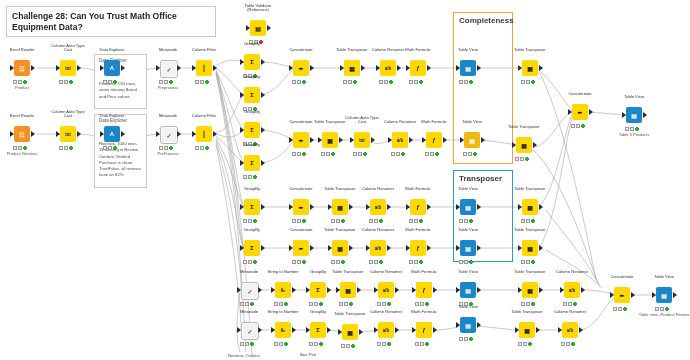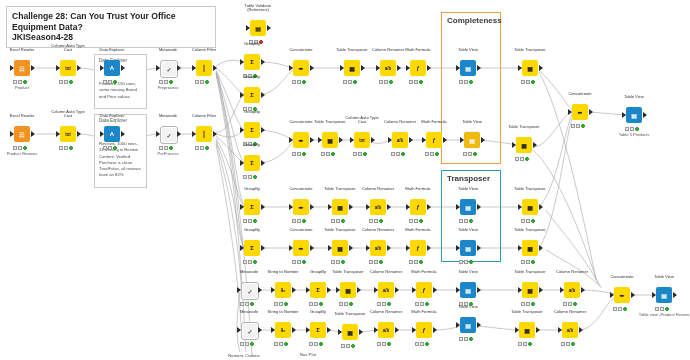--- a/index.html
+++ b/index.html
@@ -11,21 +11,21 @@
   .title-box{position:absolute;left:6px;top:6px;width:210px;
     border:1px solid #c9c9c9;background:#fff;padding:4px 5px;box-sizing:border-box;}
   .title-box .t1{font-size:8.6px;font-weight:bold;color:#1f1f1f;line-height:1.25;}
 
   
   .annot{position:absolute;border:1px solid #c9c9c9;background:#fff;box-sizing:border-box;}
   .annot .atitle{font-size:4.6px;color:#555;padding:3px 4px 0 4px;}
   .annot .abody{font-size:4.2px;color:#4a4a4a;line-height:1.5;padding:2px 4px;}
 
   
-  .groupbox{position:absolute;box-sizing:border-box;background:transparent;}
+  .groupbox{position:absolute;box-sizing:border-box;background:transparent;margin-left:12px;}
   .groupbox .glabel{position:absolute;left:5px;top:3px;font-size:8px;font-weight:bold;}
 
   
   .node{position:absolute;width:0;height:0;}
   .node .nlabel{position:absolute;left:50%;transform:translateX(-50%);
     bottom:15px;white-space:nowrap;font-size:4.1px;color:#333;text-align:center;line-height:1.15;}
   .node .nbody{position:absolute;left:-8px;top:-8px;width:16px;height:16px;
     border-radius:2px;display:flex;align-items:center;justify-content:center;
     font-size:6px;color:#fff;font-weight:bold;}
   .node .nstatus{position:absolute;left:-9px;top:11px;width:18px;height:5px;
@@ -137,22 +137,21 @@
       <path d="M533,150 C556,170 580,230 598,284"></path>
       <path d="M546,210 C560,230 580,250 600,286"></path>
       <path d="M546,250 C562,260 584,270 602,288"></path>
       <path d="M216,74 C240,190 244,330 246,352"></path>
       <path d="M218,76 C244,200 250,336 252,354"></path>
       <path d="M240,292 C236,320 236,340 240,352"></path>
     </g>
   </svg>
 
   <div class="title-box">
-    <div class="t1">Challenge 28: Can You Trust Your Office Equipment Data?</div>
-    <div class="t1">JKISeason4-28</div>
+    <div class="t1">Challenge 28: Can You Trust Math Office Equipment Data?</div>
   </div>
 
   <div class="annot" style="left:94px;top:54px;width:53px;height:55px;">
     <div class="atitle">Data Explorer</div>
     <div class="abody" style="margin-top:16px;">Products, 150 rows, some missing Brand and Price values</div>
   </div>
 
   <div class="annot" style="left:94px;top:114px;width:53px;height:74px;">
     <div class="atitle">Data Explorer</div>
     <div class="abody" style="margin-top:16px;">Reviews, 1000 rows, 11 Missing in Review Content, Verified Purchase is clean True/False, all reviews have an 82%</div>

